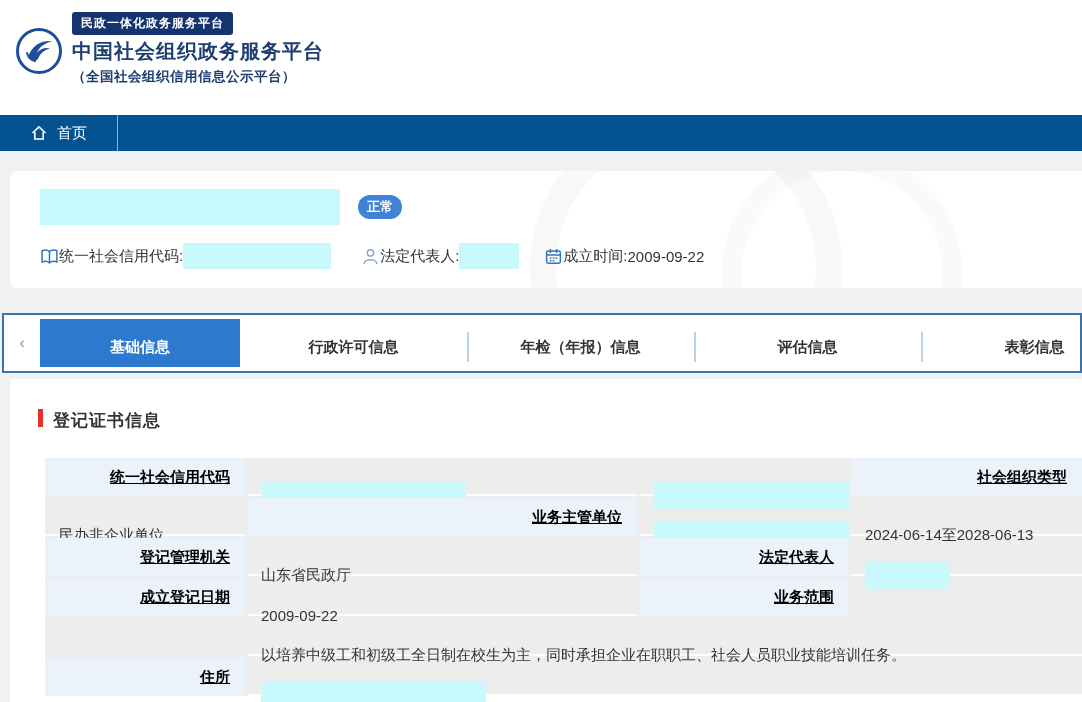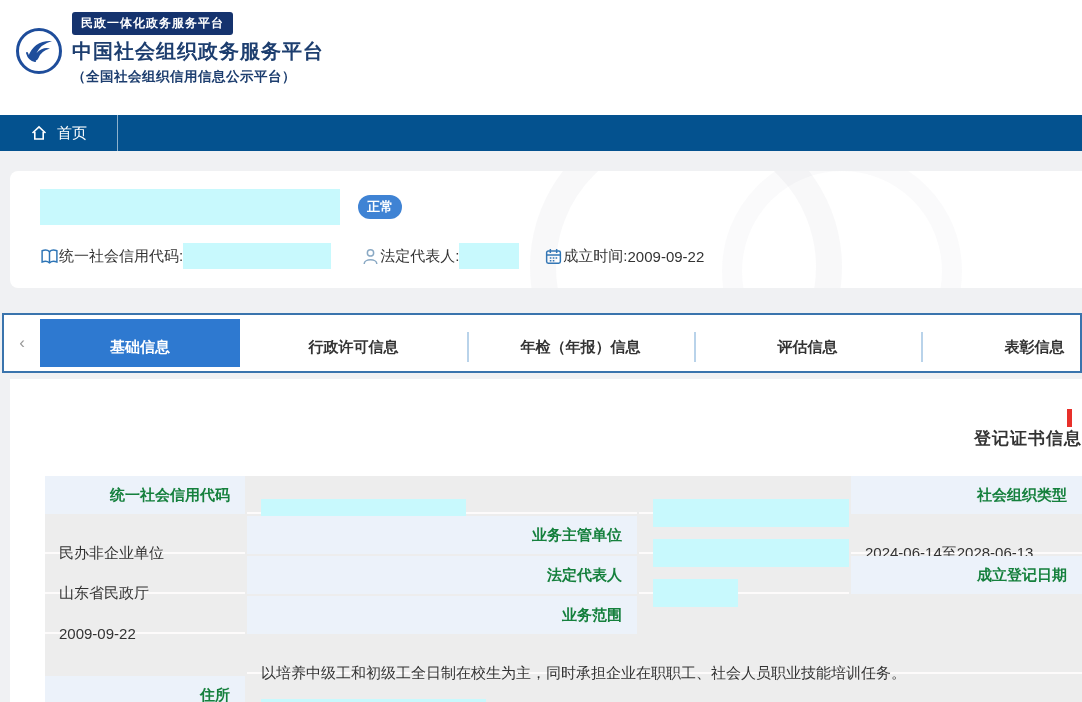--- a/index.html
+++ b/index.html
@@ -46,30 +46,30 @@
   .tab-chevron { width:36px; text-align:center; color:#999; font-size:17px; cursor:pointer; flex:0 0 auto; }
   .tab { flex:0 0 227px; text-align:center; font-size:15px; font-weight:bold; color:#333;
          cursor:pointer; position:relative; line-height:56px; height:48px; }
   .tab + .tab::before { content:""; position:absolute; left:0; top:13px; width:2px; height:30px; background:#b9d3ea; }
   .tab.tab-active { flex:0 0 200px; background:#2e79d0; color:#fff; }
   .tab.tab-active::before { display:none; }
   .tab.tab-active + .tab::before { display:none; }
 
   
   .content-panel { margin:6px 0 0 10px; background:#fff; height:330px; padding-top:30px; }
-  .section-header { display:flex; align-items:flex-end; margin-left:12px;flex-direction:column; }
+  .section-header { display:flex; align-items:flex-start; margin-left:28px; }
   .red-bar { width:5px; height:18px; background:#e8302a; margin-right:10px; }
   .section-title { font-size:17px; font-weight:bold; color:#333; letter-spacing:1px; }
 
   .info-table { margin:26px 0 0 35px; width:calc(100% - 35px);
                 display:grid; grid-template-columns:200px 390px 210px 1fr;
                 grid-auto-rows:38px; gap:2px; background:#ededed; }
   .cell { display:flex; align-items:center; font-size:15px; }
-  .cell-label { background:#ecf2fa; color:#15803d; font-weight:bold; justify-content:flex-end;
-                padding-right:15px; text-align:right; }
+  .cell-label { background:#ecf2fa; color:#000000; font-weight:bold; justify-content:flex-end;
+                padding-right:15px; text-align:right;text-decoration:underline; }
   .cell-value { background:#fdfbfb; color:#333; padding-left:14px;margin-top:36px; }
   .cell-span { grid-column:2 / 5; }
   .cell .redact { height:28px; }
 
   .icon-blue { stroke:#2e75b6; } .icon-gray { stroke:#8aa9c4; }
 </style>
 </head>
 <body>
 
 <header class="site-header">
@@ -158,20 +158,21 @@
       </div>
 
     <div class="cell cell-label">社会组织类型</div>
     <div class="cell cell-value">民办非企业单位</div>
     <div class="cell cell-label">业务主管单位</div>
     <div class="cell cell-value">
         <span class="redact" style="width:205px;"></span>
       </div>
 
     <div class="cell cell-value">2024-06-14至2028-06-13</div>
+    <div class="cell cell-label">登记管理机关</div>
     <div class="cell cell-value">山东省民政厅</div>
 
     <div class="cell cell-label">法定代表人</div>
     <div class="cell cell-value">
         <span class="redact" style="width:85px;"></span>
       </div>
     <div class="cell cell-label">成立登记日期</div>
     <div class="cell cell-value">2009-09-22</div>
 
     <div class="cell cell-label">业务范围</div>

